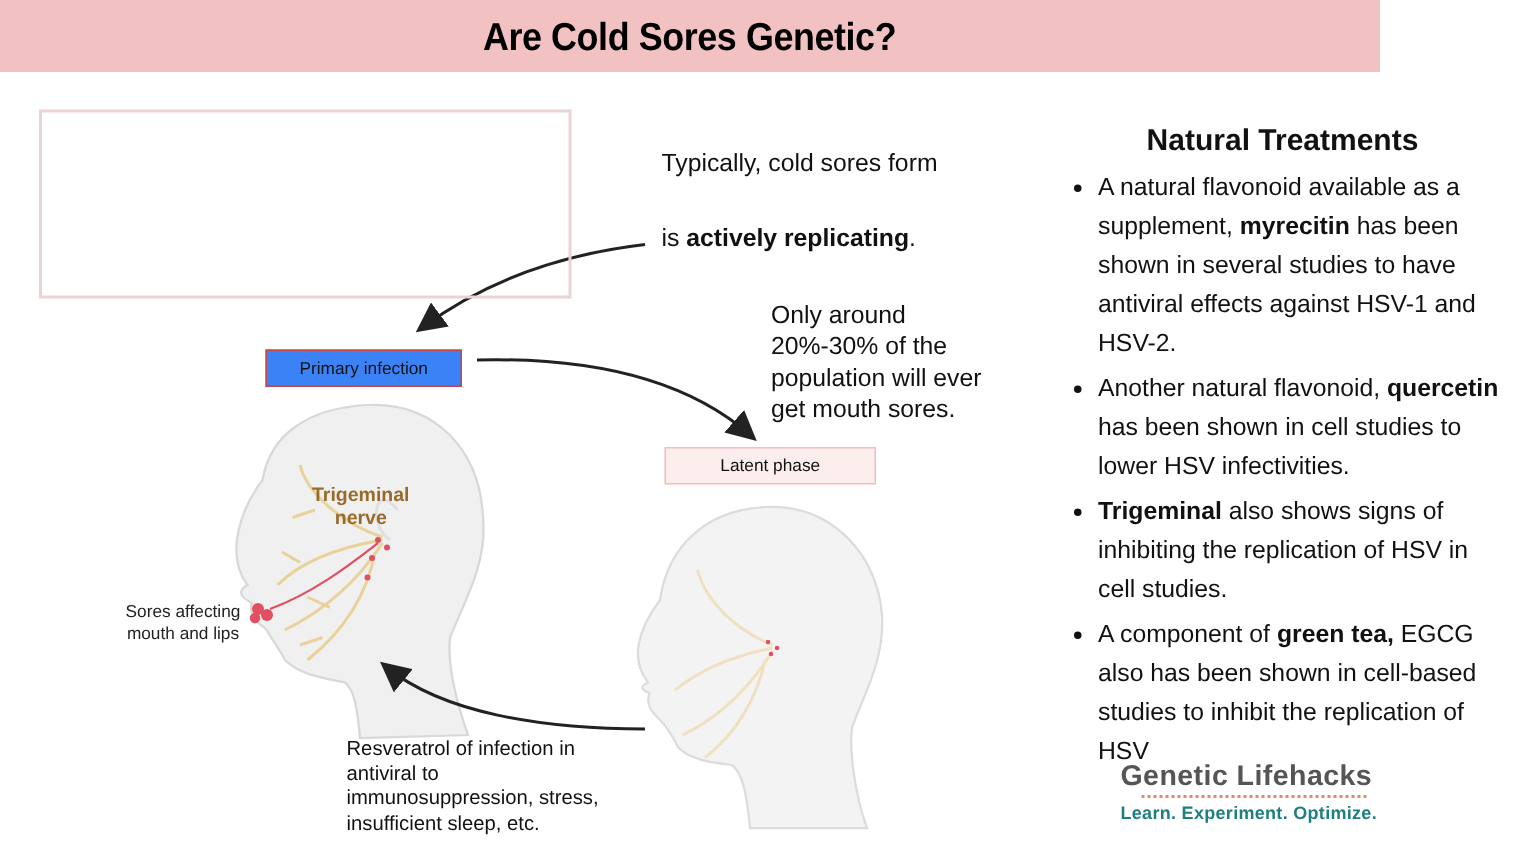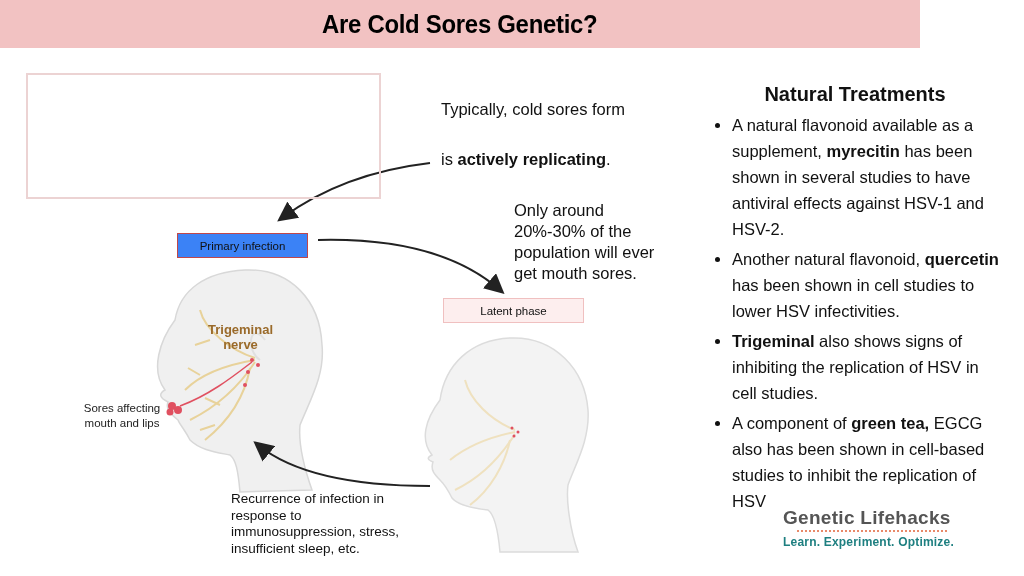--- a/index.html
+++ b/index.html
@@ -20,21 +20,21 @@
   .treat h2 { margin:0 0 4px 0; text-align:center; font-size:20px; font-weight:bold; line-height:28px; }
   .treat ul { margin:0; padding:0 0 0 28px; font-size:16.5px; line-height:26px; }
   .treat li { margin:4px; }
   .label-box { position:absolute; font-size:11.5px; display:flex; align-items:center; justify-content:center; box-sizing:border-box; }
   .primary { left:177px; top:233px; width:131px; height:25px; background:#3b82f6; border:1.5px solid #c0474a; }
   .latent { left:443px; top:298px; width:141px; height:25px; background:#fdeeee; border:1.5px solid #f0c0c0; }
   .small { position:absolute; font-size:11.5px; line-height:15px; color:#222; text-align:center; }
   .sores { left:72px; top:401px; width:100px; }
   .recur { position:absolute; left:231px; top:491px; font-size:13.5px; line-height:16.5px; color:#111; }
   .trig { position:absolute; left:208px; top:322px; font-size:13px; font-weight:bold; color:#9a6a2a; text-align:center; line-height:15px; }
-  .logo { position:absolute; left:783px; top:507px; }
+  .logo { position:absolute; left:747px; top:507px; }
   .logo .name { font-size:19px; font-weight:bold; color:#555; letter-spacing:0.3px; }
   .logo .dots { height:2px; margin:1px 0 1px 14px; width:150px; border-top:2px dotted #e88a6a; }
   .logo .tag { font-size:12px; font-weight:bold; color:#1e7f80; letter-spacing:0.2px; }
   svg.art { position:absolute; left:0; top:0; }
   b { font-weight:bold; }
 </style>
 </head>
 <body>
 
 <div class="header">
@@ -113,22 +113,22 @@
   <span>Trigeminal</span><br>
   <span>nerve</span>
 </div>
 
 <div class="small sores">
   <span>Sores affecting</span><br>
   <span>mouth and lips</span>
 </div>
 
 <div class="recur">
-  <span>Recurrence of infection in</span><br>
-  <span>response to</span><br>
+  <span>Resveratrol of infection in</span><br>
+  <span>antiviral to</span><br>
   <span>immunosuppression, stress,</span><br>
   <span>insufficient sleep, etc.</span>
 </div>
 
 <div class="treat">
   <h2>Natural Treatments</h2>
   <ul>
     <li><span>A natural flavonoid available as a supplement, </span><b>myrecitin</b><span> has been shown in several studies to have antiviral effects against HSV-1 and HSV-2.</span></li>
     <li><span>Another natural flavonoid, </span><b>quercetin</b><span> has been shown in cell studies to lower HSV infectivities.</span></li>
     <li><span></span><b>Trigeminal</b><span> also shows signs of inhibiting the replication of HSV in cell studies.</span></li>

